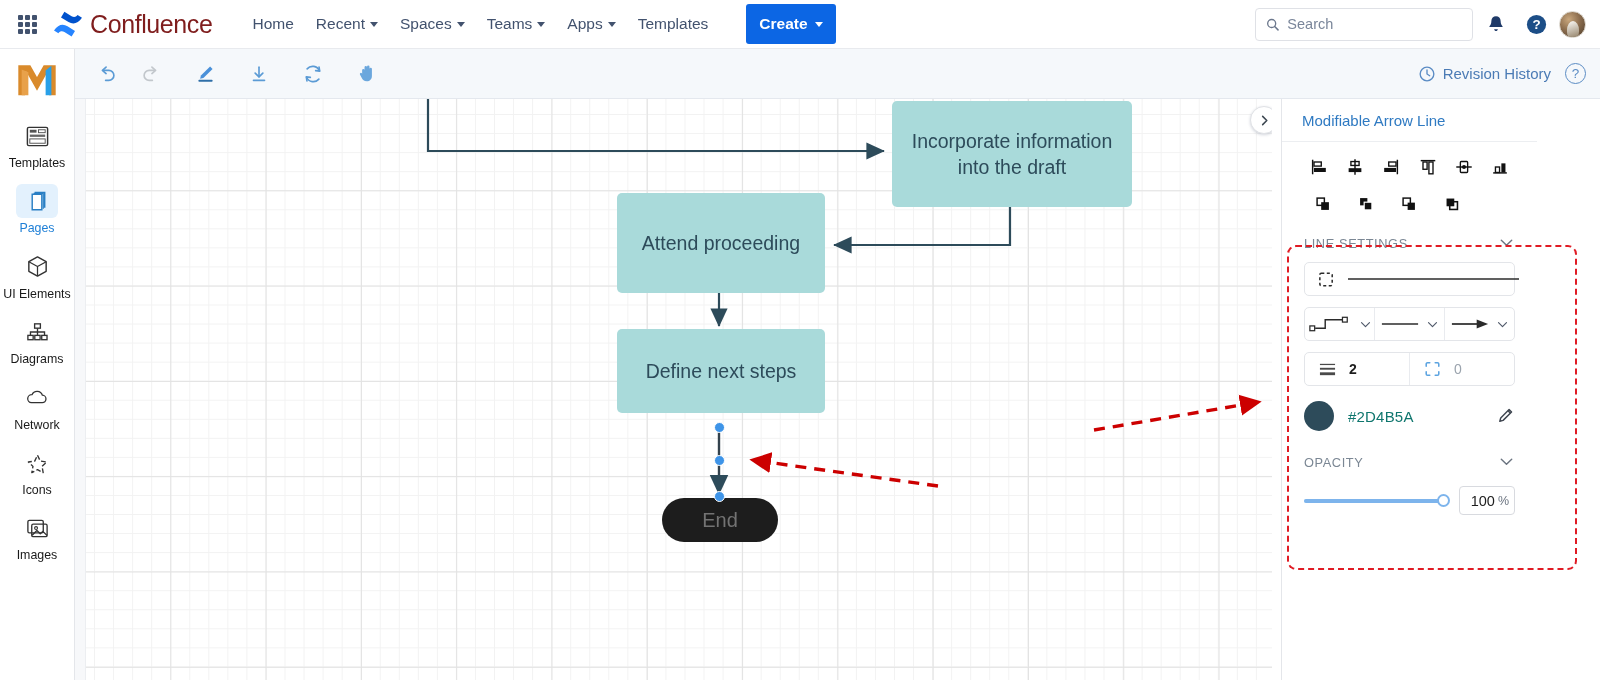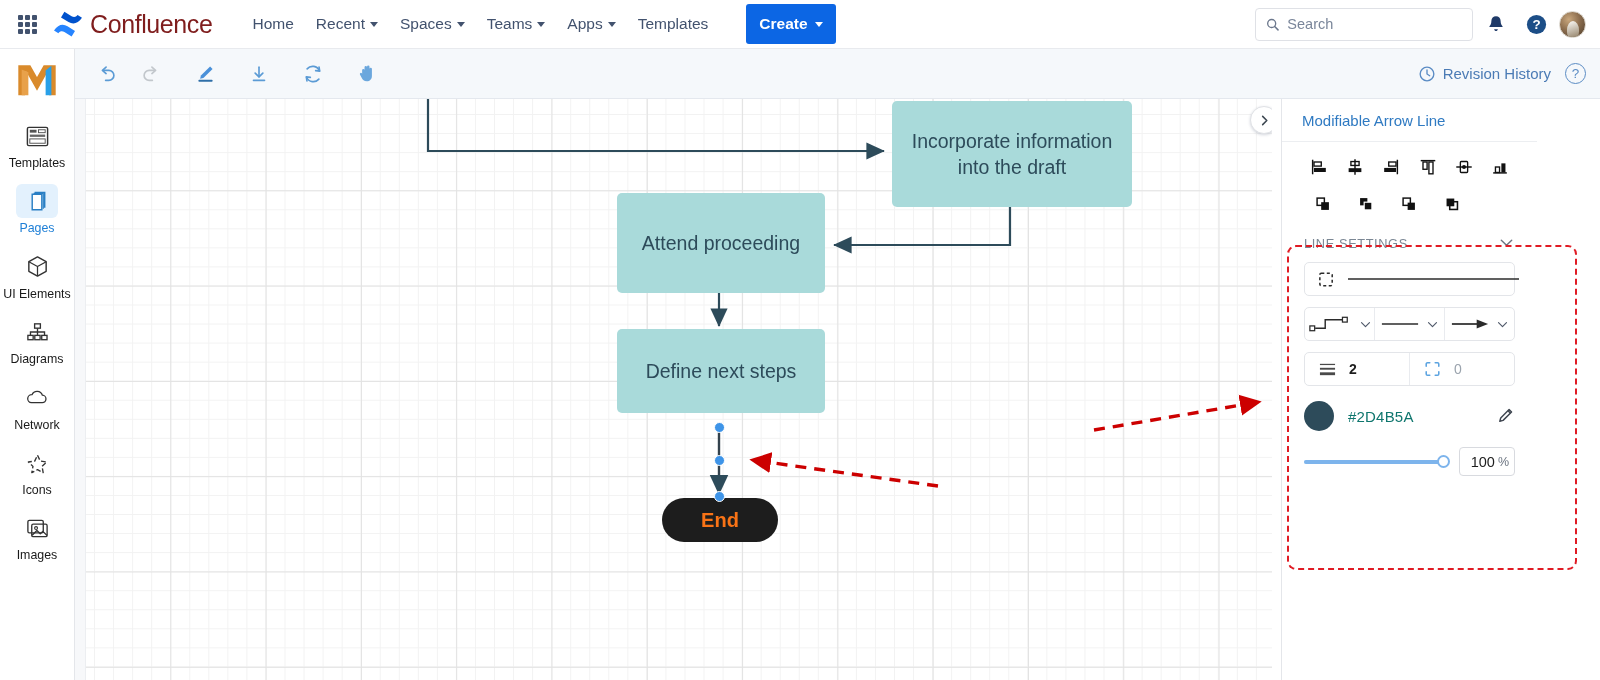--- a/index.html
+++ b/index.html
@@ -141,22 +141,22 @@
     position: absolute; top: 99px; left: 75px; width: 11px; height: 581px;
     background: #f7f8fa; border-right: 1px solid #eceef1; z-index: 6;
   }
   .node {
     position: absolute; background: #a9dada; border-radius: 5px;
     display: flex; align-items: center; justify-content: center;
     text-align: center; color: #2d4b5a; font-size: 19.5px;
     line-height: 1.35; padding: 6px 14px; cursor: pointer;
   }
   .node.terminal {
-    background: #1d1d1d; color: #f97316; border-radius: 30px;
-    font-size: 20px; font-weight: 700; justify-content: center;
+    background: #1d1d1d; color: #737373; border-radius: 30px;
+    font-size: 20px; font-weight: 400; justify-content: center;
   }
   .handle {
     position: absolute; width: 11px; height: 11px; border-radius: 50%;
     background: #3e94e8; border: 1.5px solid #ffffff; cursor: pointer; z-index: 12;
   }
   .collapse-chevron {
     position: absolute; width: 28px; height: 28px; border-radius: 50%;
     background: #ffffff; border: 1px solid #e0e2e6;
     box-shadow: 0 1px 3px rgba(9,30,66,.18);
     display: flex; align-items: center; justify-content: center;
@@ -674,20 +674,26 @@
     <div class="swatch" style="background:#2d4b5a;"></div>
     <span class="hexval">#2D4B5A</span>
     <div class="pencil-btn">
       <svg width="20" height="20" viewBox="0 0 22 22">
         <path d="M15.5 3.8l2.7 2.7-9.3 9.3-3.6 1 1-3.6z" fill="none" stroke="#3f4650" stroke-width="1.6" stroke-linejoin="round"></path>
         <path d="M14.2 5.1l2.7 2.7" stroke="#3f4650" stroke-width="1.6"></path>
       </svg>
     </div>
   </div>
 
+  <div class="section-head" style="margin-top:22px;">
+    <span class="ttl">OPACITY</span>
+    <svg width="17" height="17" viewBox="0 0 18 18">
+      <path d="M3.5 6.5L9 12l5.5-5.5" fill="none" stroke="#6b7480" stroke-width="1.5" stroke-linecap="round" stroke-linejoin="round"></path>
+    </svg>
+  </div>
 
   <div class="slider-row">
     <div class="slider-track">
       <div class="slider-fill" id="opacity-fill" style="width: 100%;"></div>
       <div class="slider-knob" id="opacity-knob" style="left: calc(100% - 10px);"></div>
     </div>
     <div class="opacity-input">
       <input type="text" value="100" style="">
       <span class="pct">%</span>
     </div>

